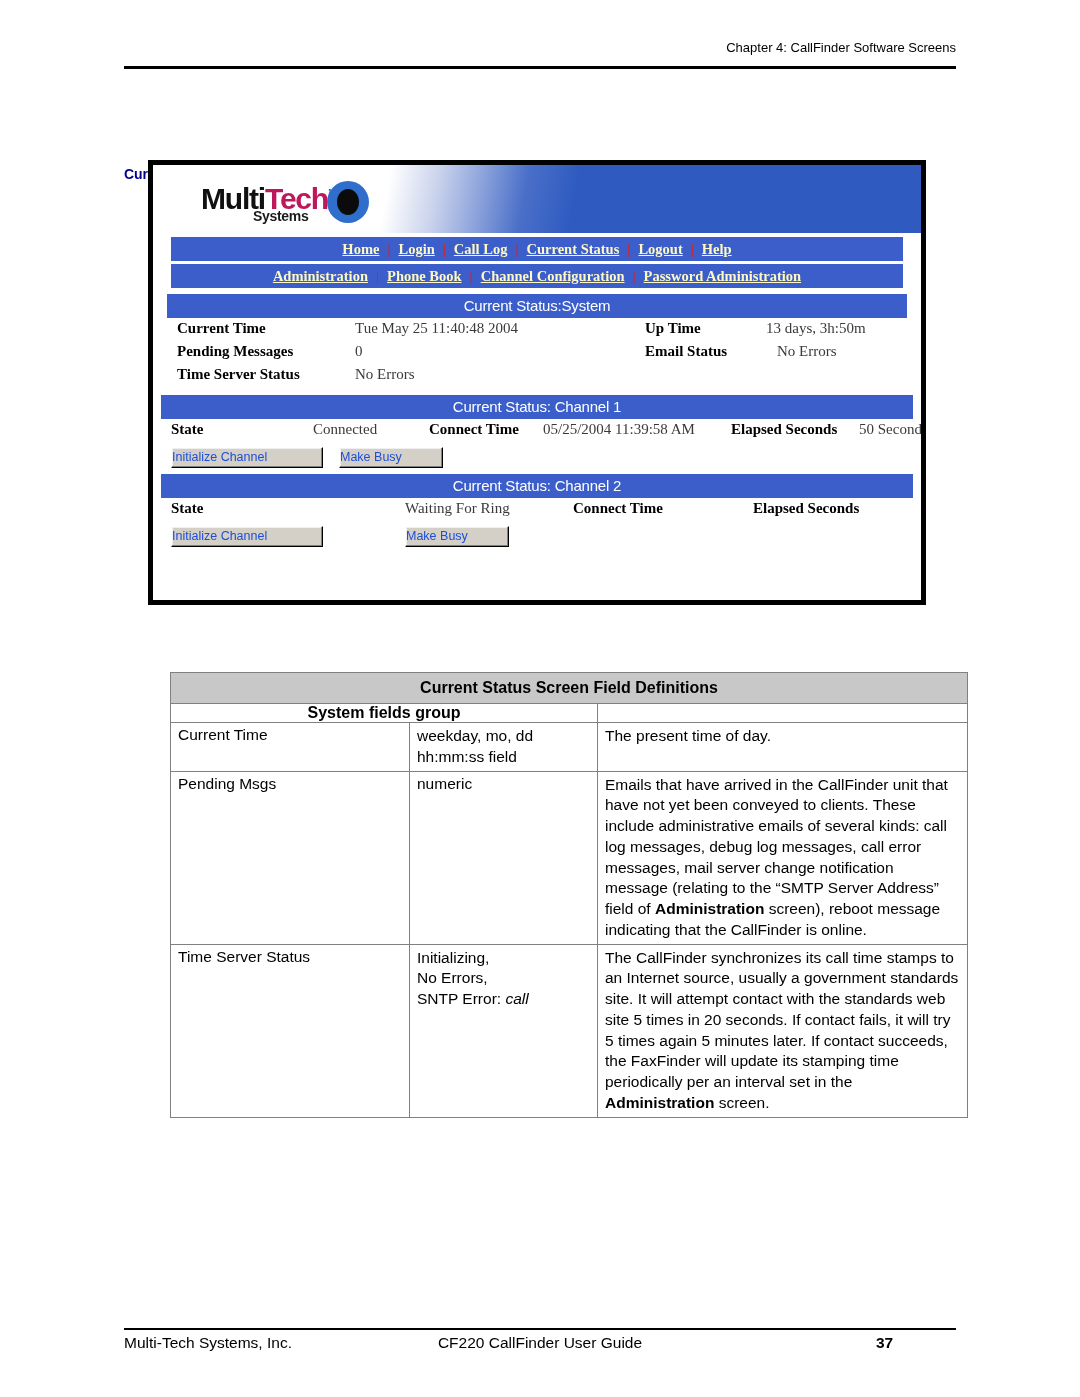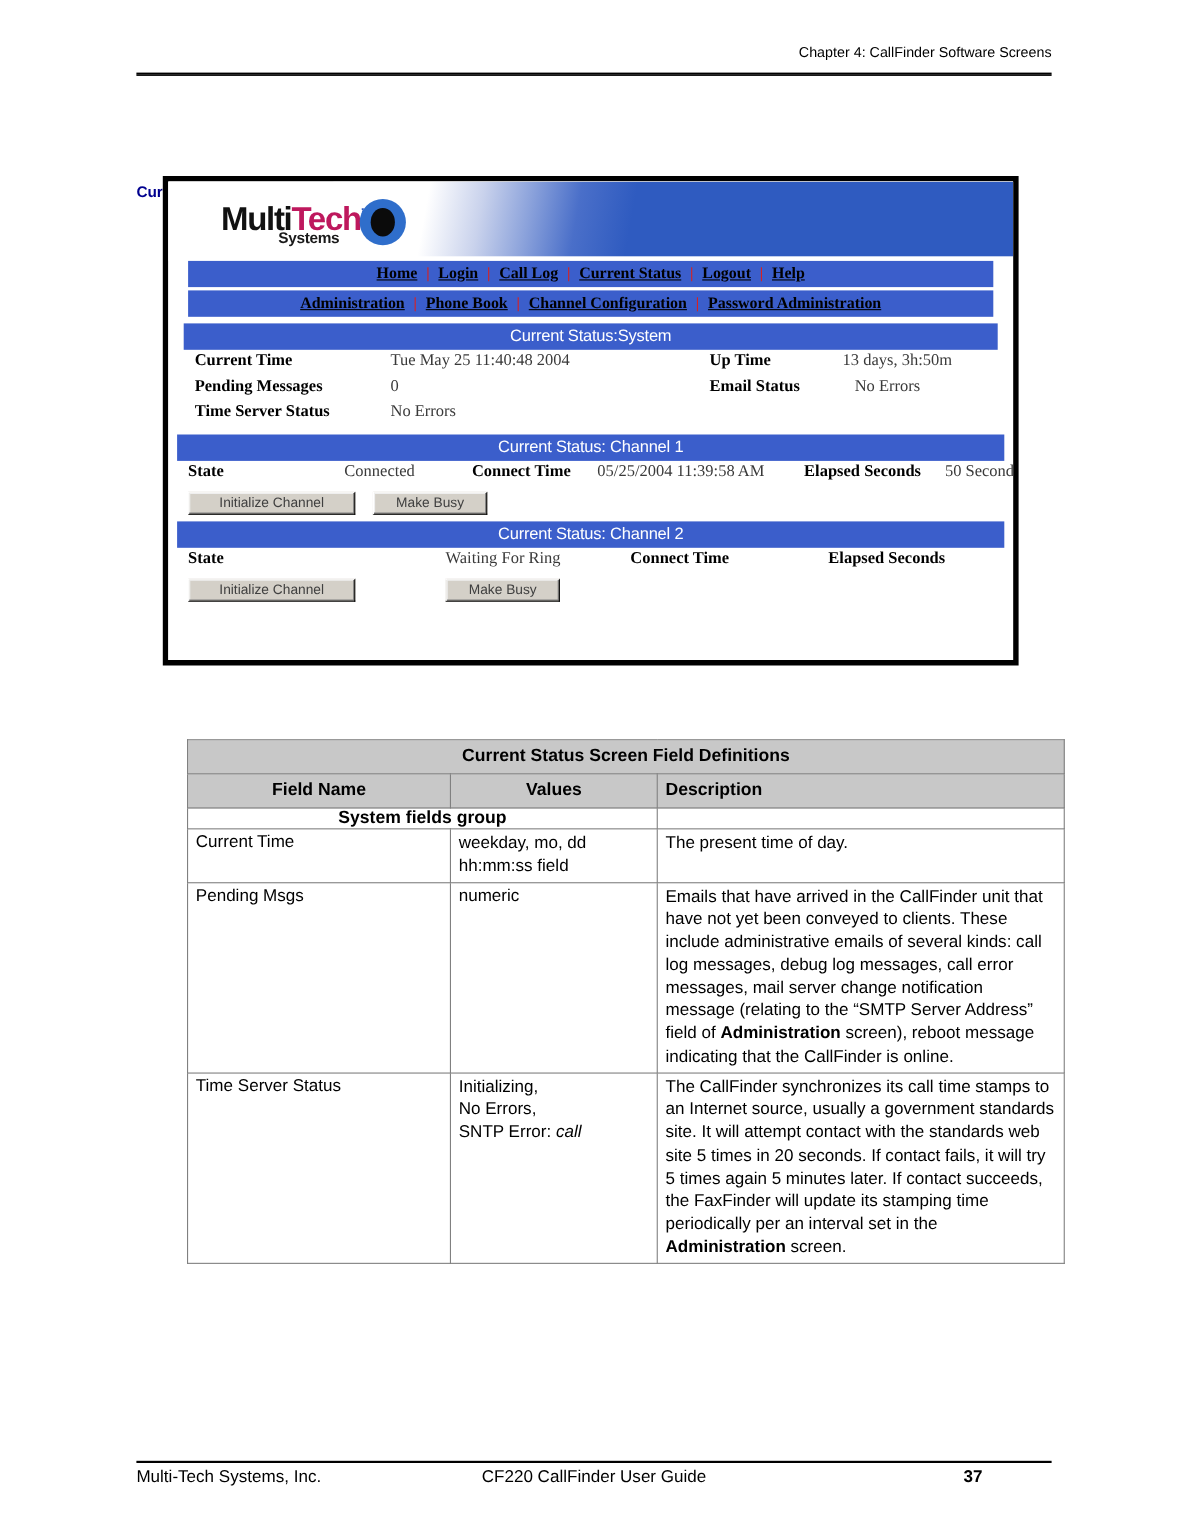--- a/index.html
+++ b/index.html
@@ -123,21 +123,21 @@
     margin: 0 18px 3px 18px;
     background: #3b5ecb;
     height: 24px;
     line-height: 24px;
     text-align: center;
     white-space: nowrap;
   }
   .navbar.second { margin-bottom: 6px; }
   .nav-link {
     display: inline-block;
-    color: #000000;
+    color: #fef9c3;
     font-family: "Liberation Serif", serif;
     font-size: 14.5px;
     font-weight: bold;
     text-decoration: underline;
     padding: 0 3px;
     cursor: pointer;
   }
   .nav-sep {
     display: inline-block;
     color: #d92121;
@@ -174,29 +174,28 @@
   }
   .lbl { font-weight: bold; color: #000; }
   .val { color: #3a3a3a; }
 
   
   .btnrow { position: relative; height: 30px; }
   .winbtn {
     position: absolute; top: 3px;
     height: 21px;
     line-height: 19px;
-    text-align: center;
     background: #d4d0c8;
     border: 1px solid #ffffff;
     border-right-color: #000000;
     border-bottom-color: #000000;
     box-shadow: inset -1px -1px 0 #808080, inset 1px 1px 0 #efefef;
     font-family: "Liberation Sans", sans-serif;
     font-size: 12.5px;
-    color: #404040;
+    color: #1d4ed8;
     cursor: pointer;
     box-sizing: border-box;
   }
 
   
   .deftable {
     position: absolute;
     left: 148px; top: 672px;
     width: 798px;
     border-collapse: collapse;
@@ -353,25 +352,20 @@
     </div>
   </div>
 
  </div>
 </div>
 
 <table class="deftable">
   <tbody>
       <tr>
     <td class="hdr-title" colspan="3">Current Status Screen Field Definitions</td>
-  </tr>
-  <tr>
-    <th class="hdr-col c1 col-name">Field Name</th>
-    <th class="hdr-col c2 col-vals">Values</th>
-    <th class="hdr-col c3">Description</th>
   </tr>
   <tr>
     <td class="grouprow" colspan="2">System fields group</td>
     <td></td>
   </tr>
 
   <tr>
     <td class="col-name">Current Time</td>
     <td class="col-vals vals-multi">
       <div>weekday, mo, dd</div>

